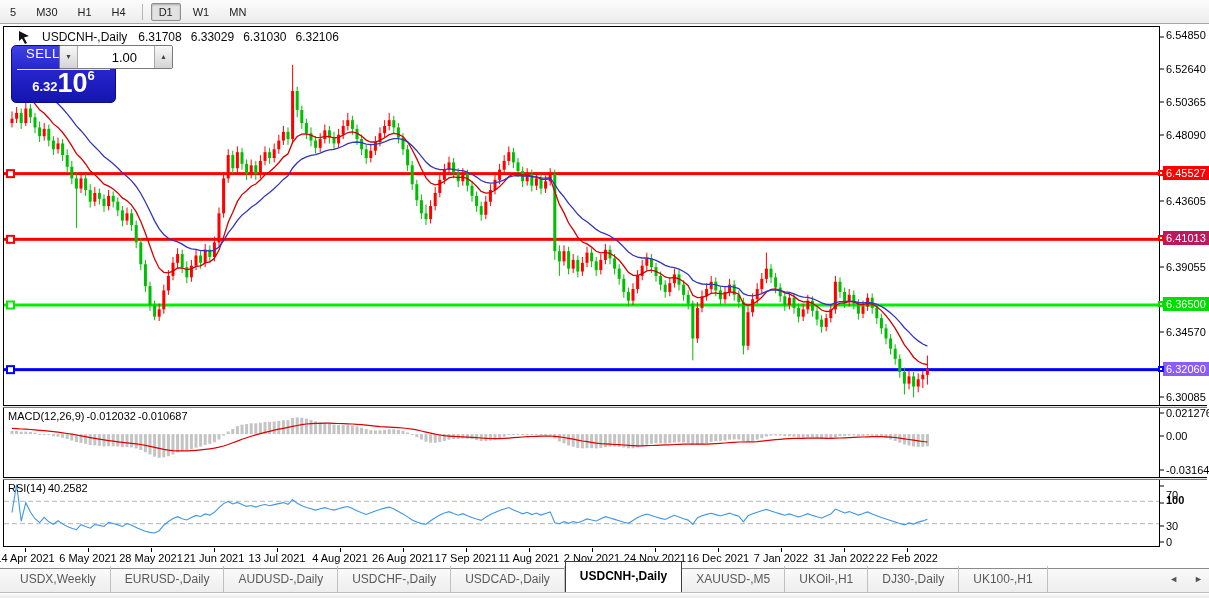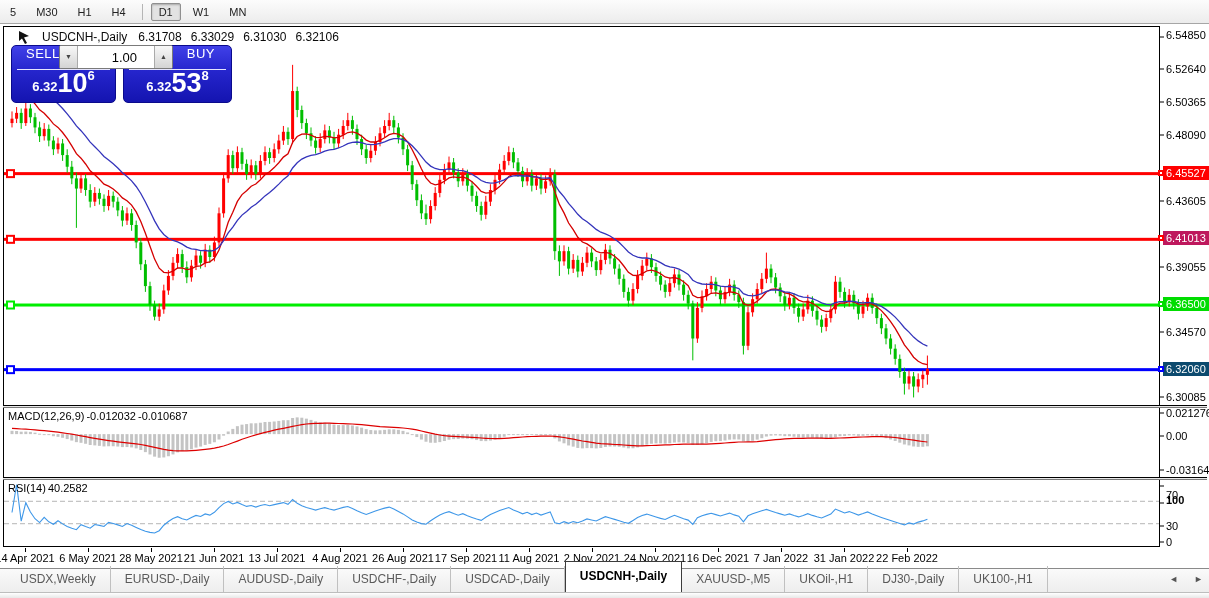--- a/index.html
+++ b/index.html
@@ -519,27 +519,20 @@
       </div>
 
       <div id="trade-panel">
         <div class="tp-card" id="tp-card-sell">
           <span class="tp-btn-label" id="tp-sell-label">SELL</span>
           <div class="tp-underline"></div>
           <div class="tp-price">
             <span class="base">6.32</span><span class="big">10</span><span class="sup">6</span>
           </div>
         </div>
-        <div class="tp-card" id="tp-card-buy">
-          <span class="tp-btn-label" id="tp-buy-label">BUY</span>
-          <div class="tp-underline"></div>
-          <div class="tp-price">
-            <span class="base">6.32</span><span class="big">53</span><span class="sup">8</span>
-          </div>
-        </div>
         <div id="vol-ctrl">
           <button class="vol-btn" id="vol-down">▼</button>
           <input id="vol-input" value="1.00" style="">
           <button class="vol-btn" id="vol-up">▲</button>
         </div>
       </div>
     </div>
 
     <div id="axis-main">
         <div class="axis-tick" style="top: 10.917px;"></div>
@@ -554,21 +547,21 @@
         <div class="axis-label" style="top: 174.599px;">6.43605</div>
         <div class="axis-tick" style="top: 240.829px;"></div>
         <div class="axis-label" style="top: 240.829px;">6.39055</div>
         <div class="axis-tick" style="top: 306.112px;"></div>
         <div class="axis-label" style="top: 306.112px;">6.34570</div>
         <div class="axis-tick" style="top: 371.396px;"></div>
         <div class="axis-label" style="top: 371.396px;">6.30085</div>
         <div class="price-badge" style="top: 146.622px; background: rgb(255, 0, 0);">6.45527<div class="badge-handle" style="border: 2px solid rgb(255, 0, 0);"></div></div>
         <div class="price-badge" style="top: 212.328px; background: #be185d;">6.41013<div class="badge-handle" style="border: 2px solid rgb(255, 0, 0);"></div></div>
         <div class="price-badge" style="top: 278.019px; background: rgb(0, 221, 0);">6.36500<div class="badge-handle" style="border: 2px solid rgb(0, 221, 0);"></div></div>
-        <div class="price-badge" style="top: 342.648px; background: #0c4a6e; text-align: right;">6.32060<div class="badge-handle" style="border: 2px solid rgb(0, 0, 255);"></div></div>
+        <div class="price-badge" style="top: 342.648px; background: #8b5cf6; text-align: right;">6.32060<div class="badge-handle" style="border: 2px solid rgb(0, 0, 255);"></div></div>
       </div>
 
     <div class="sep" id="sep1"></div>
 
     <div class="pane" id="pane-macd">
       <svg id="svg-macd" width="1155" height="69">
           <g>
             <rect x="6.5" y="22.801426432774367" width="3" height="3.3268579567155854" fill="#C4C4C4"></rect>
             <rect x="11.1" y="23.005413615978092" width="3" height="3.1228707735118597" fill="#C4C4C4"></rect>
             <rect x="15.7" y="23.683652567071" width="3" height="2.444631822418952" fill="#C4C4C4"></rect>

